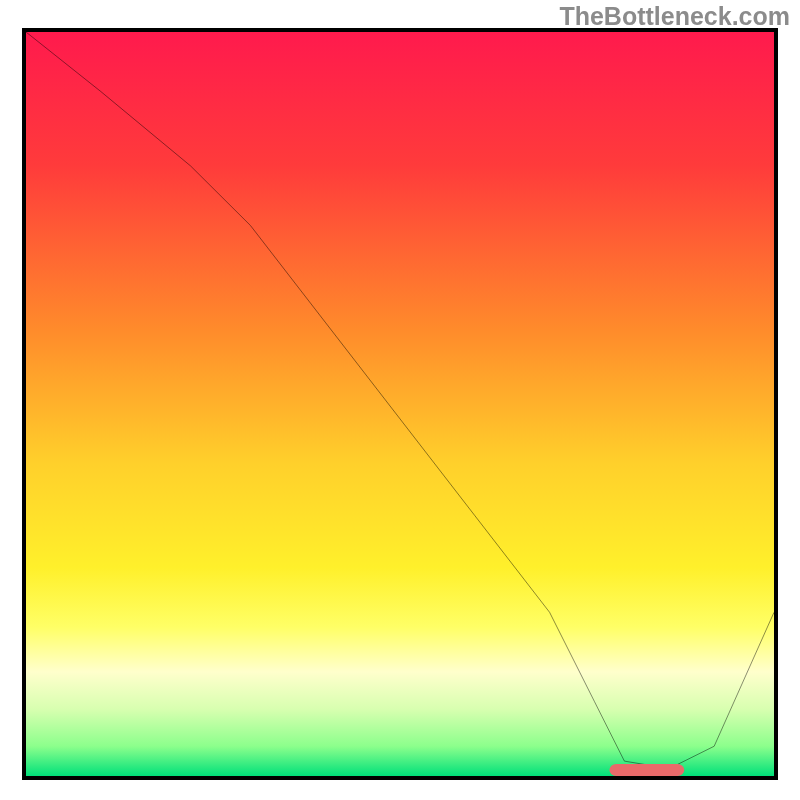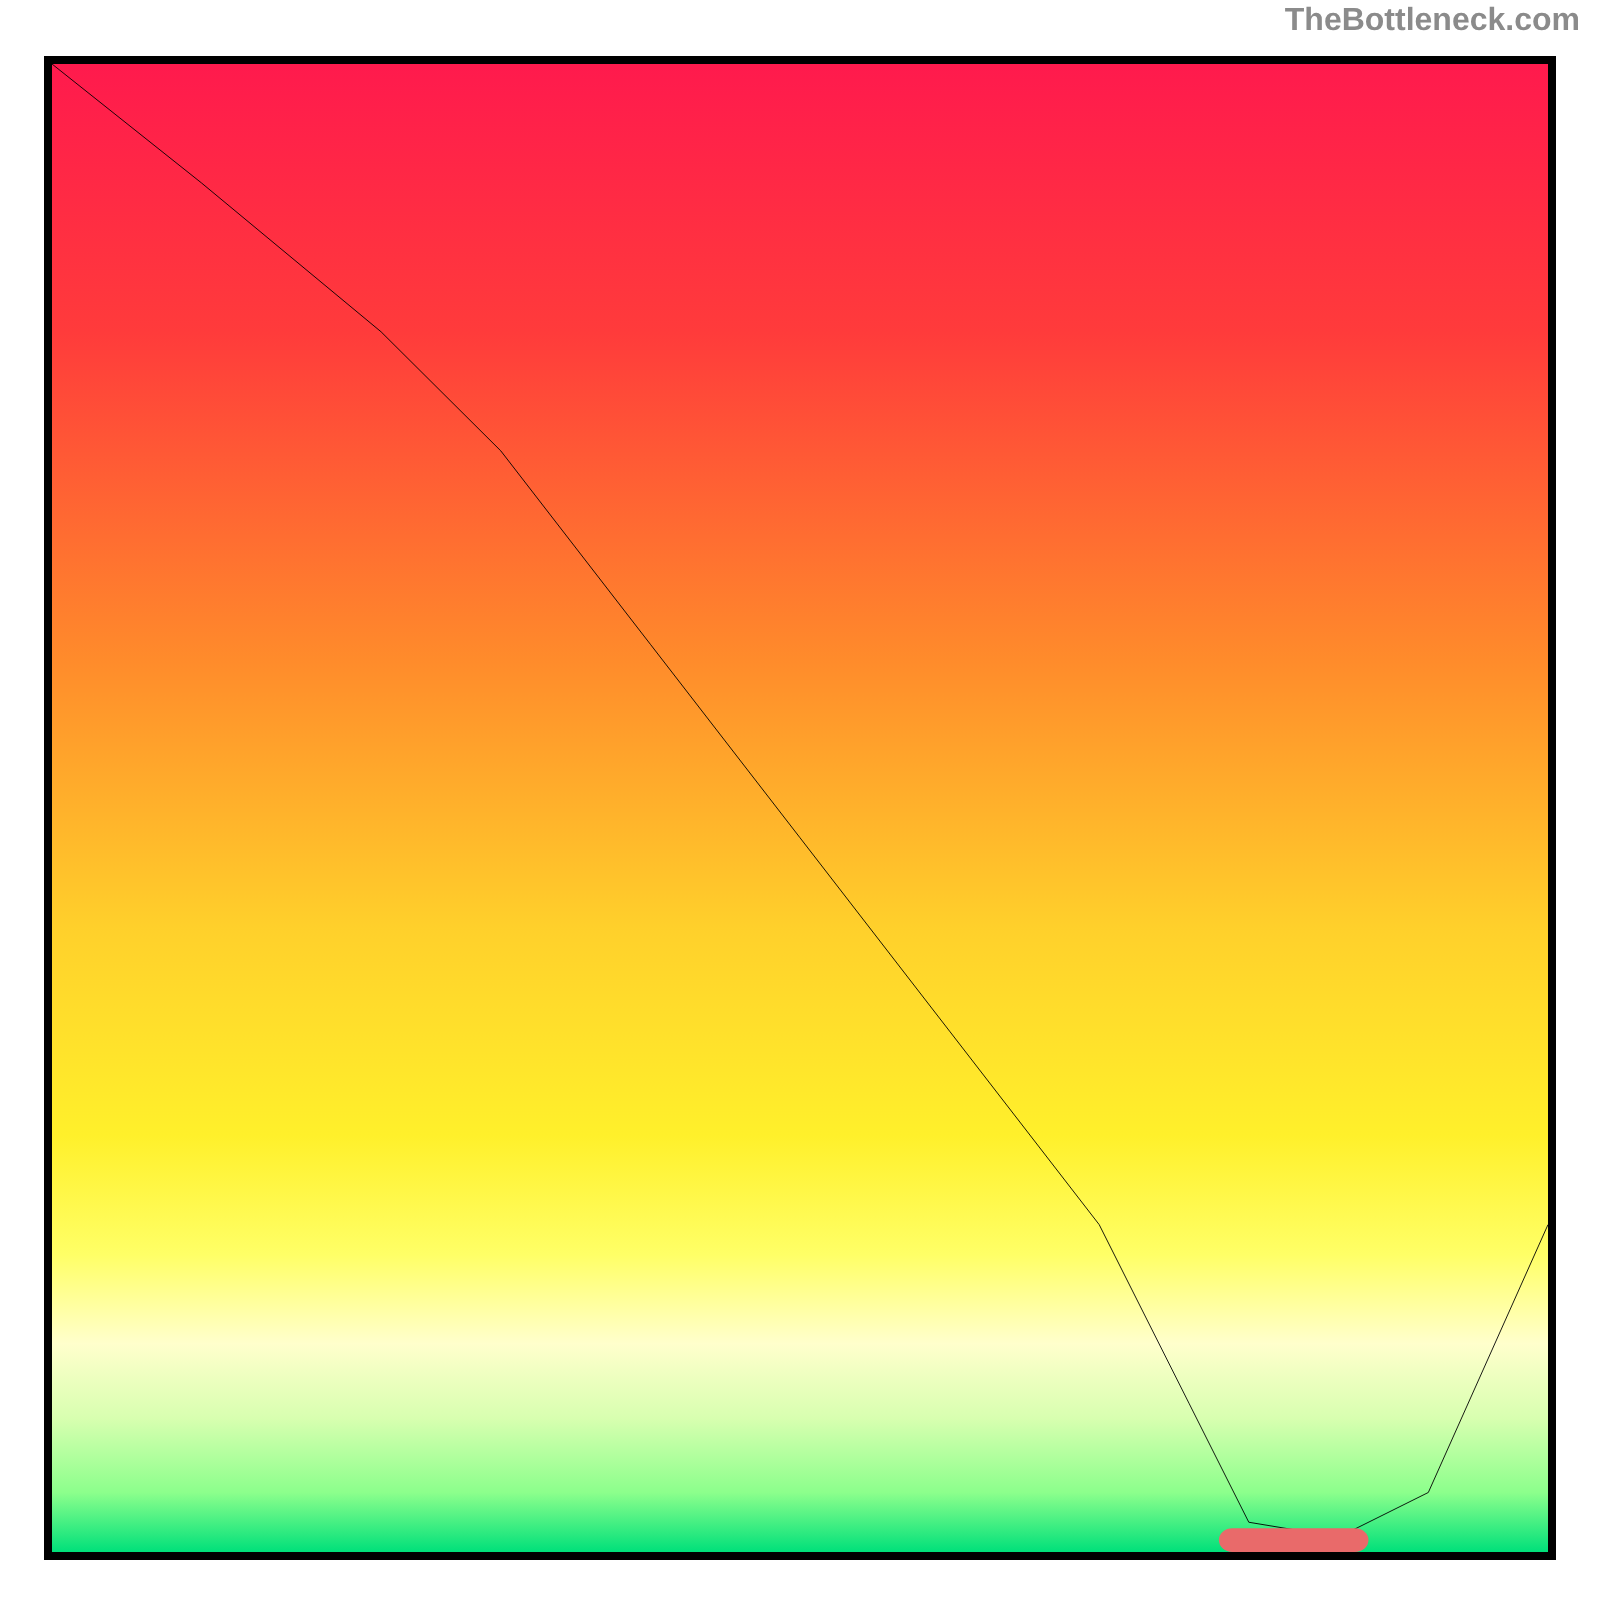--- a/index.html
+++ b/index.html
@@ -12,21 +12,21 @@
   }
   .container {
     position: relative;
     width: 800px;
     height: 800px;
   }
   .watermark {
     position: absolute;
     top: 2px;
     right: 10px;
-    font-size: 16px;
+    font-size: 25px;
     font-weight: bold;
     color: #8b8b8b;
     z-index: 10;
   }
   .plot-frame {
     position: absolute;
     left: 22px;
     top: 28px;
     width: 756px;
     height: 752px;

